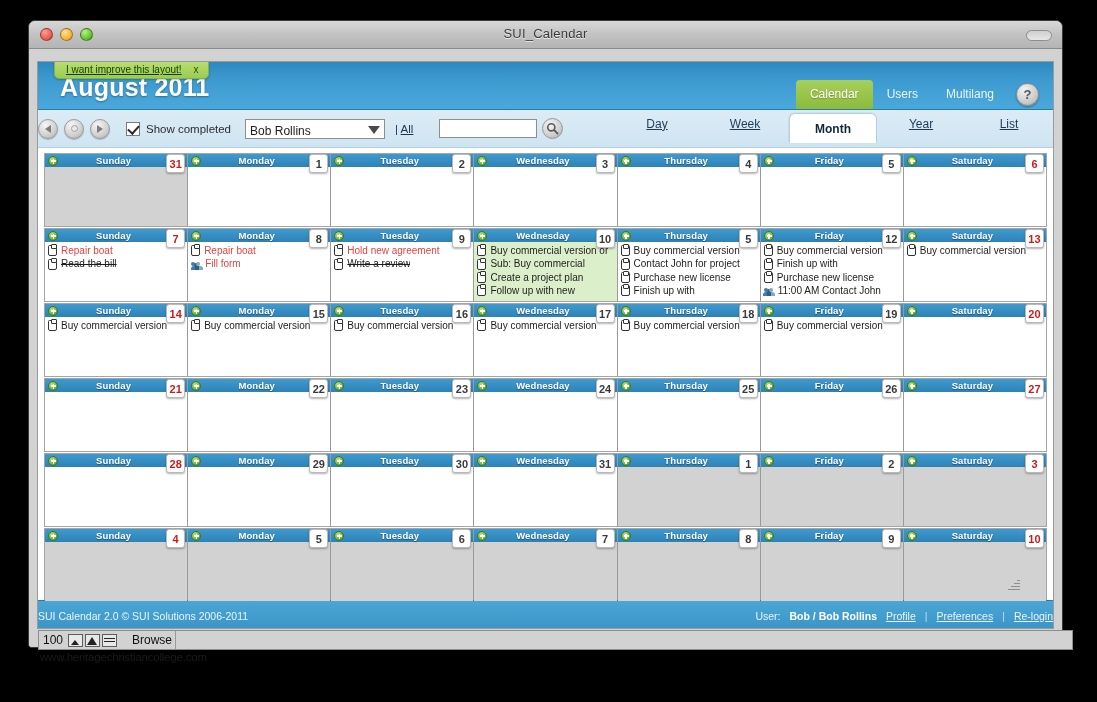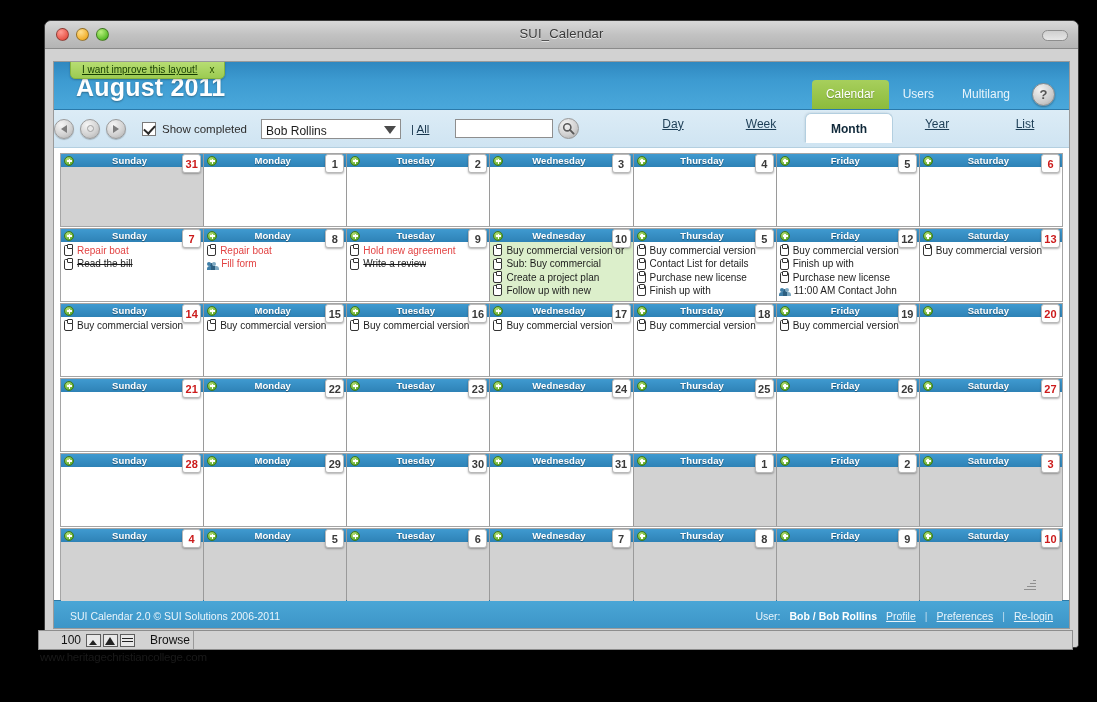--- a/index.html
+++ b/index.html
@@ -10,21 +10,21 @@
     overflow: hidden;
   }
   .desktop {
     position: absolute; inset: 0;
     background: #000;
   }
 
   
   .os-window {
     position: absolute;
-    left: 44px; top: 20px;
+    left: 28px; top: 20px;
     width: 1035px; height: 628px;
     background: #d6d6d6;
     border: 1px solid #3a3a3a;
     border-radius: 7px 7px 4px 4px;
     box-shadow: 0 3px 12px rgba(0,0,0,0.7);
     overflow: hidden;
   }
   .titlebar {
     height: 28px;
     background: linear-gradient(to bottom, #d8d8d8 0%, #c2c2c2 50%, #b4b4b4 100%);
@@ -323,40 +323,40 @@
     width:12px;height:4px;border-radius:3px 3px 0 0;
     background: linear-gradient(to right,#3f7fa8 0 33%,#2d5f80 33% 66%,#7ea9c2 66% 100%);
   }
 
   
   .app-footer {
     height: 30px;
     background: linear-gradient(to bottom, #4aa6d6, #3c94c6);
     border-top: 1px solid #2d7aa6;
     display: flex; align-items: center;
-    padding: 0 16px;
+    padding: 0 0;
     color: #e8f4fb; font-size: 10.5px; text-align: center;
   }
   .footer-right {
     margin-left: auto;
     display: flex; align-items: center; gap: 9px;
   }
   .footer-right b { color: #ffffff; }
   .footer-right u { cursor: pointer; }
   .fsep { color: #bfdcee; }
 
   
   .fm-strip {
     position: absolute;
     left: 38px; top: 630px;
     width: 1035px; height: 20px;
     background: #d2d2d2;
     border: 1px solid #8d8d8d;
     display: flex; align-items: center;
-    padding-left: 18px;
+    padding-left: 0;
   }
   .fm-zoom {
     font-size: 12px; color: #111; padding: 0 4px;
     font-family: "Liberation Sans", sans-serif;
   }
   .fm-icon {
     width: 15px; height: 13px; margin: 0 1px;
     border: 1px solid #5d5d5d; background: #e8e8e8;
     position: relative;
     cursor: pointer;
@@ -614,21 +614,21 @@
                   <div class="day-name">Thursday</div>
                   <div class="day-num">5</div>
                 </div>
                 <div class="day-content">
                   <div class="event">
                     <span class="ico-task"></span>
                     <span class="ev-text">Buy commercial version</span>
                   </div>
                   <div class="event">
                     <span class="ico-task"></span>
-                    <span class="ev-text">Contact List for details</span>
+                    <span class="ev-text">Contact John for project</span>
                   </div>
                   <div class="event">
                     <span class="ico-task"></span>
                     <span class="ev-text">Purchase new license</span>
                   </div>
                   <div class="event">
                     <span class="ico-task"></span>
                     <span class="ev-text">Finish up with</span>
                   </div>
                 </div>

